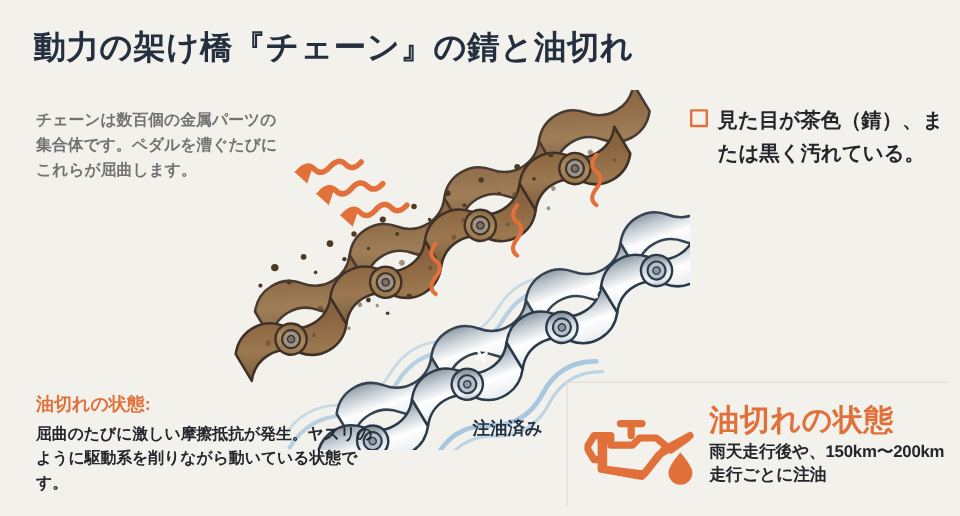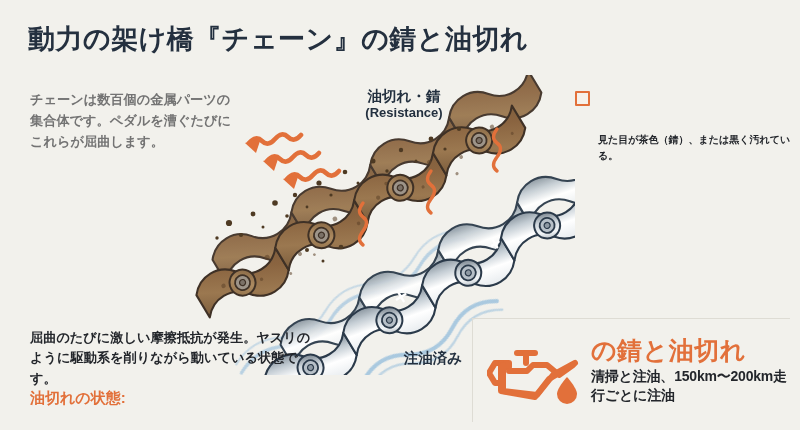--- a/index.html
+++ b/index.html
@@ -71,24 +71,24 @@
     display: block;
     font-size: 13px;
     font-weight: bold;
   }
   #label-resistance {
     left: 344px;
     top: 88px;
     width: 120px;
   }
   #label-smooth {
-    left: 352px;
+    left: 368px;
     top: 350px;
     width: 110px;
-    text-align: right;
+    text-align: center;
   }
 
   
   #checklist {
     position: absolute;
     left: 575px;
     top: 88px;
     width: 216px;
   }
   .check-item {
@@ -100,25 +100,24 @@
     flex: 0 0 auto;
     width: 11px;
     height: 11px;
     border: 2px solid #e2703a;
     background: #f6f1ea;
     margin-top: 3px;
     margin-right: 8px;
     border-radius: 1px;
   }
   .check-text {
-    font-size: 10px;
+    font-size: 17px;
     font-weight: bold;
     line-height: 1.56;
     color: #23262b;
-    margin-top: 44px;
   }
 
   
   #dry-note {
     position: absolute;
     left: 30px;
     top: 328px;
     width: 290px;
   }
   #dry-note-heading {
@@ -366,38 +365,34 @@
         </g>
 
         <g stroke="#ffffff" stroke-width="2.4" stroke-linecap="round">
           <path d="M150,-6 l0,10 M145,-1 l10,0"></path>
           <path d="M258,-2 l0,8 M254,2 l8,0"></path>
         </g>
       </g>
     </svg>
   </div>
 
-  <div class="illus-label" id="label-resistance">
-    <span class="jp">油切れ・錆</span>
-    <span class="en">(Resistance)</span>
-  </div>
   <div class="illus-label" id="label-smooth">
     <span class="jp">注油済み</span>
   </div>
 
   <div id="checklist">
     <div class="check-item">
       <span class="check-box"></span>
       <span class="check-text">見た目が茶色（錆）、または黒く汚れている。</span>
     </div>
   </div>
 
   <div id="dry-note">
+    <div id="dry-note-heading">油切れの状態:</div>
     <div id="dry-note-body">屈曲のたびに激しい摩擦抵抗が発生。ヤスリのように駆動系を削りながら動いている状態です。</div>
-    <div id="dry-note-heading">油切れの状態:</div>
   </div>
 
   <div id="cta-panel">
     <div id="oilcan-icon">
       <svg width="98" height="66" viewBox="0 0 98 66" xmlns="http://www.w3.org/2000/svg">
         <g fill="none" stroke="#e2703a" stroke-width="6" stroke-linejoin="round" stroke-linecap="round">
 
           <path d="M30,12 L48,12"></path>
           <path d="M39,12 L39,22"></path>
 
@@ -406,18 +401,18 @@
         </g>
 
         <g fill="none" stroke="#e2703a" stroke-width="6" stroke-linejoin="round" stroke-linecap="round">
           <path d="M16,24 L16,50 L50,54 L66,34 L88,22"></path>
         </g>
 
         <path d="M80,36 c0,0 -10,11 -10,17 a10,10 0 0 0 20,0 c0,-6 -10,-17 -10,-17 z" fill="#e2703a"></path>
       </svg>
     </div>
     <div id="cta-copy">
-      <div id="cta-heading">の錆と油切れ</div>
-      <div id="cta-sub">清掃と注油、150km〜200km走行ごとに注油</div>
+      <div id="cta-heading">油切れの状態</div>
+      <div id="cta-sub">雨天走行後や、150km〜200km走行ごとに注油</div>
     </div>
   </div>
 
 </div>
 
 </body></html>

